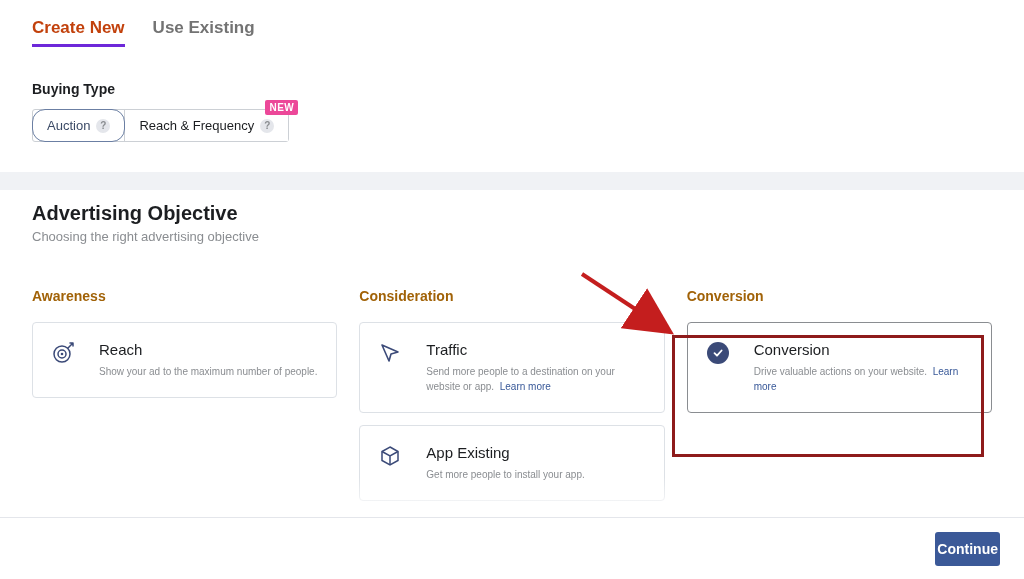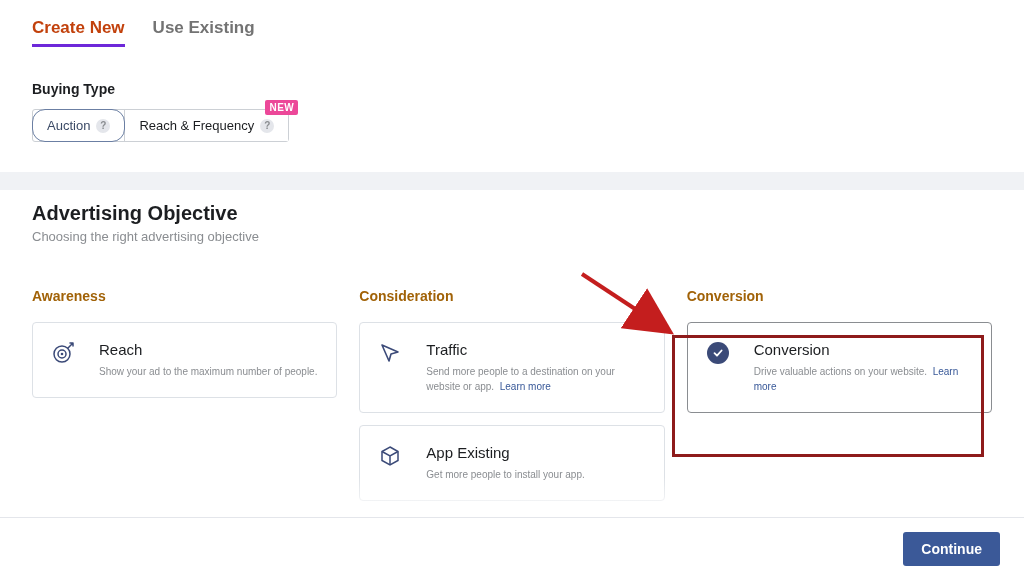--- a/index.html
+++ b/index.html
@@ -160,21 +160,21 @@
     display: flex;
     align-items: center;
     justify-content: flex-end;
     padding: 0 24px;
   }
   .continue-btn {
     background: #3b5998;
     color: #fff;
     border: none;
     border-radius: 3px;
-    padding: 9px 18px;
+    padding: 9px 2px;
     font-size: 14px;
     font-weight: 600;
     cursor: pointer;
   }
   .check-circle {
     width: 22px; height: 22px; border-radius: 50%;
     background: #3b4a78;
     display: flex; align-items: center; justify-content: center;
   }
   .fade-bottom {

